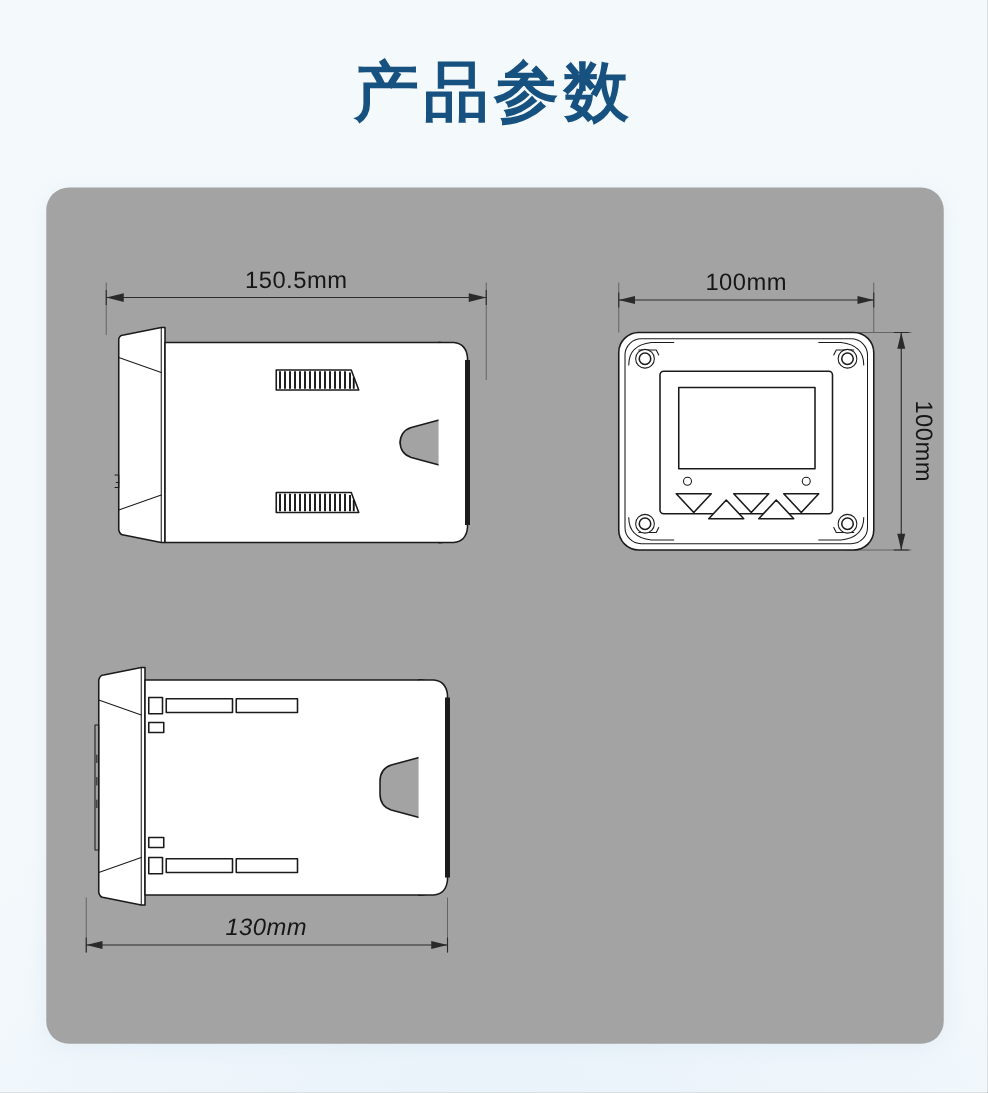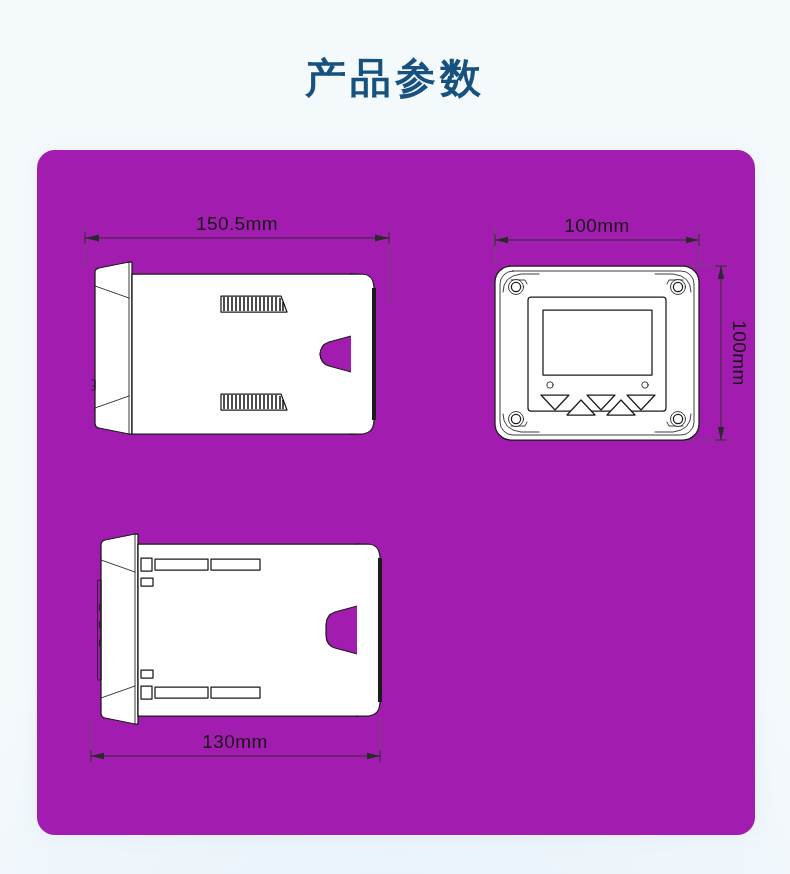--- a/index.html
+++ b/index.html
@@ -20,43 +20,43 @@
     background:
       radial-gradient(ellipse 900px 500px at 50% 105%, #e8f2fa 0%, #f4f9fc 62%),
       linear-gradient(180deg, #f6fafd 0%, #f2f8fc 100%);
   }
   .page-title {
     position: absolute;
     top: 48px;
     left: 0;
     width: 790px;
     text-align: center;
-    font-size: 41px;
+    font-size: 52px;
     line-height: 60px;
     font-weight: bold;
     color: #16517f;
     letter-spacing: 4px;
-    font-family: Liberation Sans, sans-serif;
+    font-family: Liberation Mono, monospace;
   }
   .spec-card {
     position: absolute;
     left: 37px;
     top: 150px;
     width: 718px;
     height: 685px;
-    background: #a21caf;
+    background: #a3a3a3;
     border-radius: 18px;
     box-shadow: 0 2px 18px rgba(150,185,210,0.13);
   }
   .drawing {
     position: absolute;
   }
   .dwg-side   { left: 40px;  top: 58px;  }
   .dwg-front  { left: 444px; top: 58px;  }
-  .dwg-top    { left: 46px;  top: 368px; }
+  .dwg-top    { left: 24px;  top: 368px; font-style: italic; }
 
   svg { display: block; overflow: visible; }
 
   .ln   { fill: none; stroke: #1b1b1b; stroke-width: 1.25; stroke-linejoin: round; stroke-linecap: round; }
   .ln-t { fill: none; stroke: #1b1b1b; stroke-width: 0.85; stroke-linejoin: round; stroke-linecap: round; }
   .ln-h { fill: none; stroke: #5c5c5c; stroke-width: 0.7;  }
   .fillwhite { fill: #ffffff; }
   .dim  { fill: none; stroke: #2a2a2a; stroke-width: 0.9; }
   .dimarrow { fill: #2a2a2a; stroke: none; }
   .rib  { fill: none; stroke: #111111; stroke-width: 1.5; }

